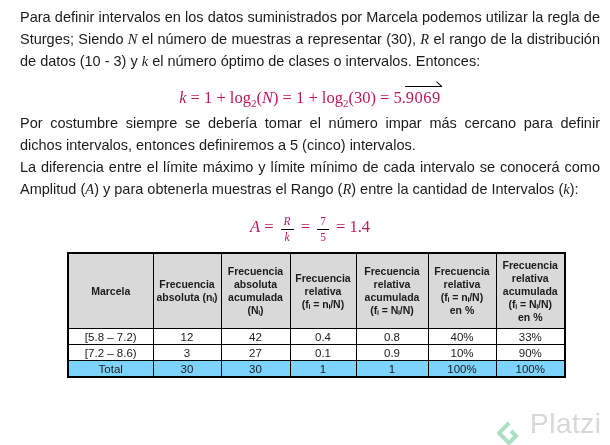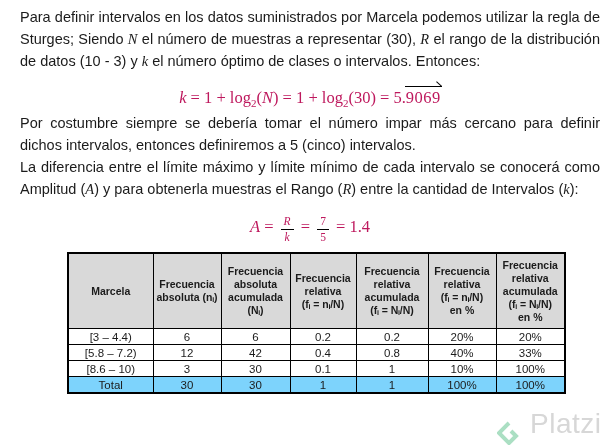--- a/index.html
+++ b/index.html
@@ -91,45 +91,36 @@
           <th>Frecuencia absoluta (nᵢ)</th>
           <th>Frecuencia absoluta acumulada (Nᵢ)</th>
           <th>Frecuencia relativa (fᵢ&nbsp;=&nbsp;nᵢ/N)</th>
           <th>Frecuencia relativa acumulada (fᵢ&nbsp;=&nbsp;Nᵢ/N)</th>
           <th>Frecuencia relativa (fᵢ&nbsp;=&nbsp;nᵢ/N) en&nbsp;%</th>
           <th>Frecuencia relativa acumulada (fᵢ&nbsp;=&nbsp;Nᵢ/N) en&nbsp;%</th>
         </tr>
       </thead>
       <tbody>
         <tr>
-          <td>[3 – 4.4)</td>
-          <td>6</td>
-          <td>6</td>
-          <td>0.2</td>
-          <td>0.2</td>
-          <td>20%</td>
-          <td>20%</td>
-        </tr>
-        <tr>
           <td>[5.8 – 7.2)</td>
           <td>12</td>
           <td>42</td>
           <td>0.4</td>
           <td>0.8</td>
           <td>40%</td>
           <td>33%</td>
         </tr>
         <tr>
-          <td>[8.6 – 10)</td>
+          <td>[7.2 – 8.6)</td>
           <td>3</td>
-          <td>30</td>
+          <td>27</td>
           <td>0.1</td>
-          <td>1</td>
+          <td>0.9</td>
           <td>10%</td>
-          <td>100%</td>
+          <td>90%</td>
         </tr>
         <tr class="total-row">
           <td>Total</td>
           <td>30</td>
           <td>30</td>
           <td>1</td>
           <td>1</td>
           <td>100%</td>
           <td>100%</td>
         </tr>

